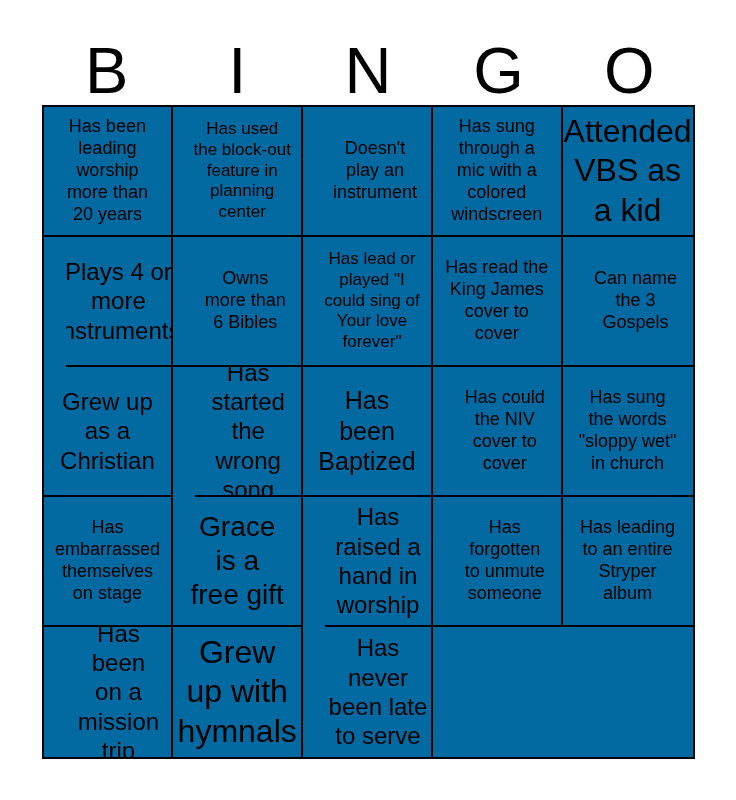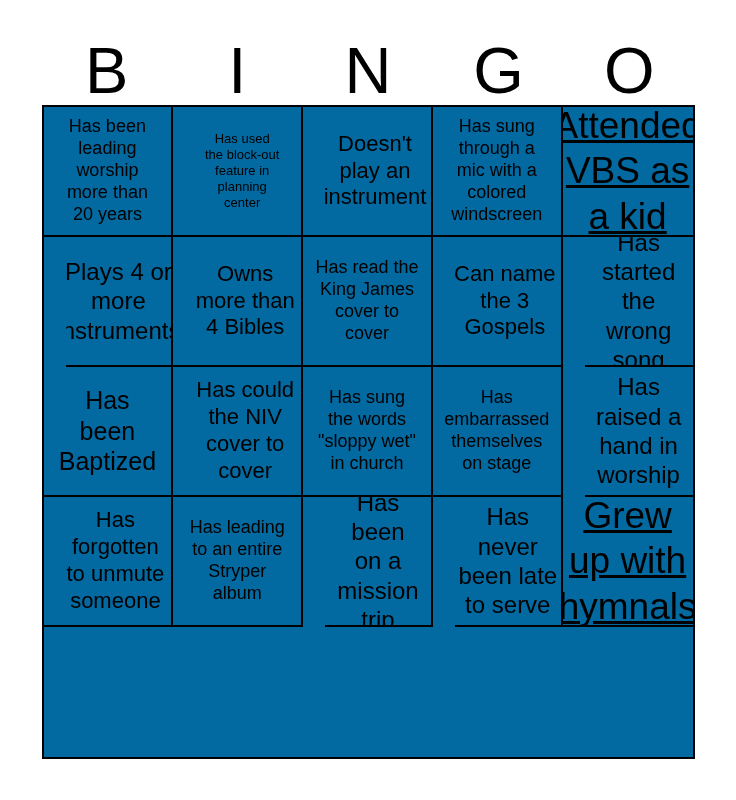--- a/index.html
+++ b/index.html
@@ -47,27 +47,27 @@
     align-items: center;
     justify-content: center;
     text-align: center;
     padding: 2px;
     white-space: pre-line;
     line-height: 1.22;
     overflow: hidden;
   }
   .cell:nth-child(5n) { border-right: none; }
   .cell:nth-child(n+21) { border-bottom: none; }
-  .fs17 { font-size: 13px; padding-left: 12px; }
+  .fs17 { font-size: 17px; padding-left: 12px; }
   .fs18 { font-size: 18px; }
   .fs21 { font-size: 24px; margin-left: 22px; }
-  .fs22 { font-size: 22px; padding-left: 18px; }
+  .fs22 { font-size: 18px; padding-left: 18px; }
   .fs24 { font-size: 24px; }
   .fs25 { font-size: 25px; }
-  .fs27 { font-size: 37px; text-decoration: underline; }
+  .fs27 { font-size: 32px; }
   .fs28 { font-size: 28px; }
 </style>
 </head>
 <body>
 
 <div class="card">
 
   <div class="title-row">
     <span class="title-letter">B</span>
     <span class="title-letter">I</span>
@@ -98,67 +98,78 @@
 windscreen</div>
     <div class="cell fs27">Attended
 VBS as
 a kid</div>
 
     <div class="cell fs21">Plays 4 or
 more
 instruments</div>
     <div class="cell fs22">Owns
 more than
-4 Bibles</div>
+6 Bibles</div>
+    <div class="cell fs17">Has lead or
+played "I
+could sing of
+Your love
+forever"</div>
 
     <div class="cell fs18">Has read the
 King James
 cover to
 cover</div>
     <div class="cell fs22">Can name
 the 3
 Gospels</div>
+    <div class="cell fs24">Grew up
+as a
+Christian</div>
     <div class="cell fs21">Has
 started
 the wrong
 song</div>
     <div class="cell fs25">Has
 been
 Baptized</div>
 
     <div class="cell fs22">Has could
 the NIV
 cover to
 cover</div>
     <div class="cell fs18">Has sung
 the words
 "sloppy wet"
 in church</div>
     <div class="cell fs18">Has
 embarrassed
 themselves
 on stage</div>
+    <div class="cell fs28">Grace
+is a
+free gift</div>
     <div class="cell fs21">Has
 raised a
 hand in
 worship</div>
 
     <div class="cell fs22">Has
 forgotten
 to unmute
 someone</div>
     <div class="cell fs18">Has leading
 to an entire
 Stryper
 album</div>
     <div class="cell fs21">Has been
 on a
 mission
 trip</div>
+    <div class="cell fs27">Grew
+up with
+hymnals</div>
     <div class="cell fs21">Has never
 been late
 to serve</div>
-    <div class="cell fs27">Grew
-up with
-hymnals</div>
   </div>
 
 </div>
 
 </body></html>

